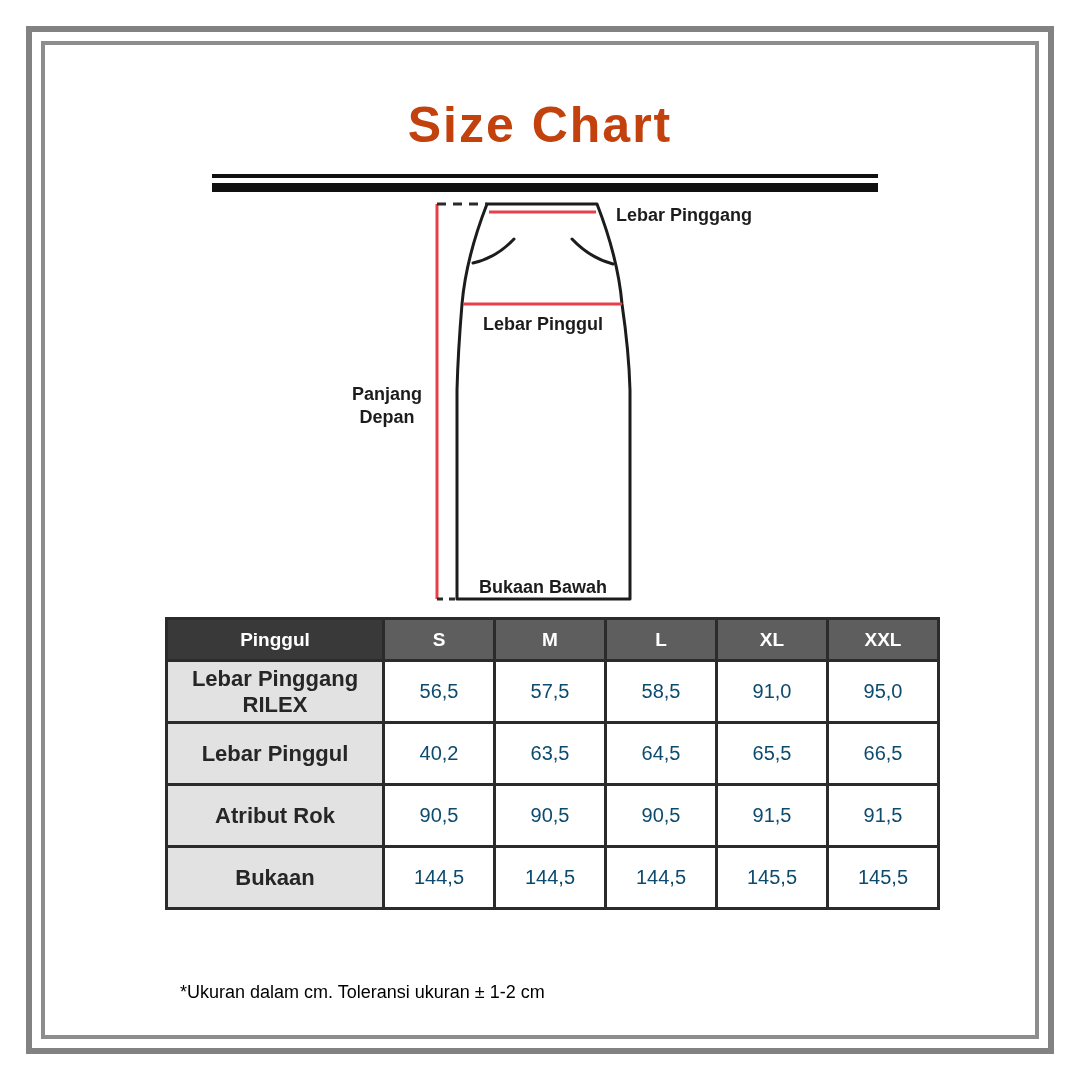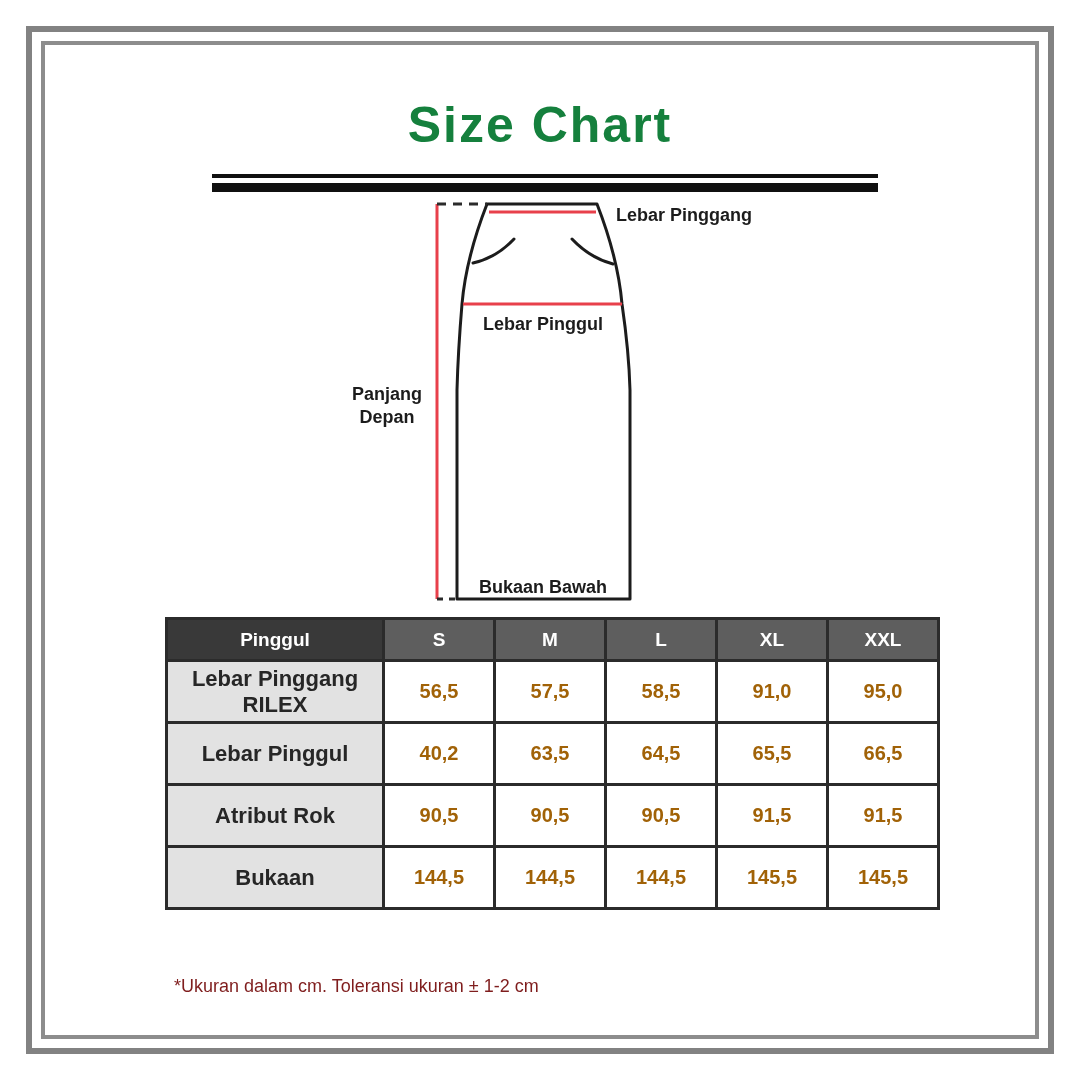--- a/index.html
+++ b/index.html
@@ -4,43 +4,43 @@
 <style>
   html,body{margin:0;padding:0;background:#ffffff;}
   .canvas{
     position:relative;width:1080px;height:1080px;background:#ffffff;overflow:hidden;
     font-family:"Liberation Sans",sans-serif;
   }
   .frame-outer{position:absolute;left:26px;top:26px;right:26px;bottom:26px;border:6px solid #828282;}
   .frame-inner{position:absolute;left:41px;top:41px;right:41px;bottom:41px;border:4px solid #8d8d8d;}
   .title{
     position:absolute;left:0;top:96px;width:100%;margin:0;text-align:center;
-    font-size:50px;font-weight:bold;letter-spacing:2px;color:#15803d;
+    font-size:50px;font-weight:bold;letter-spacing:2px;color:#c2410c;
   }
   .rule{position:absolute;left:212px;top:174px;width:666px;}
   .rule-thin{height:4px;background:#101010;}
   .rule-thick{height:9px;background:#101010;margin-top:5px;}
   .diagram{position:absolute;left:330px;top:195px;width:430px;height:420px;}
   .dlabel{
     font-family:"Liberation Sans",sans-serif;font-size:18px;font-weight:bold;fill:#1c1c1c;
   }
   .mid{text-anchor:middle;}
   .size-table{
     position:absolute;left:165px;top:617px;border-collapse:collapse;table-layout:fixed;
   }
   .size-table th,.size-table td{
     border:3px solid #2b2b2b;text-align:center;vertical-align:middle;padding:0;
   }
   .size-table th{height:39px;color:#ffffff;font-size:19px;font-weight:bold;}
   th.attr-h{width:214px;background:#393939;}
   th.size-h{width:108px;background:#5e5e5e;}
   td.row-label{background:#e2e2e2;font-size:22px;font-weight:bold;color:#262626;height:59px;}
-  td.val{background:#ffffff;font-size:20px;font-weight:bold;color:#a16207;height:59px;}
+  td.val{background:#ffffff;font-size:20px;font-weight:normal;color:#0c4a6e;height:59px;}
   .footnote{
-    position:absolute;left:166px;top:968px;margin:8px;font-size:18px;color:#7f1d1d;font-weight:normal;text-align:right;
+    position:absolute;left:166px;top:968px;margin:14px;font-size:18px;color:#000000;font-weight:normal;text-align:right;
   }
 </style>
 </head>
 <body>
 
 <div class="canvas">
 
   <div class="frame-outer"></div>
   <div class="frame-inner"></div>
 

